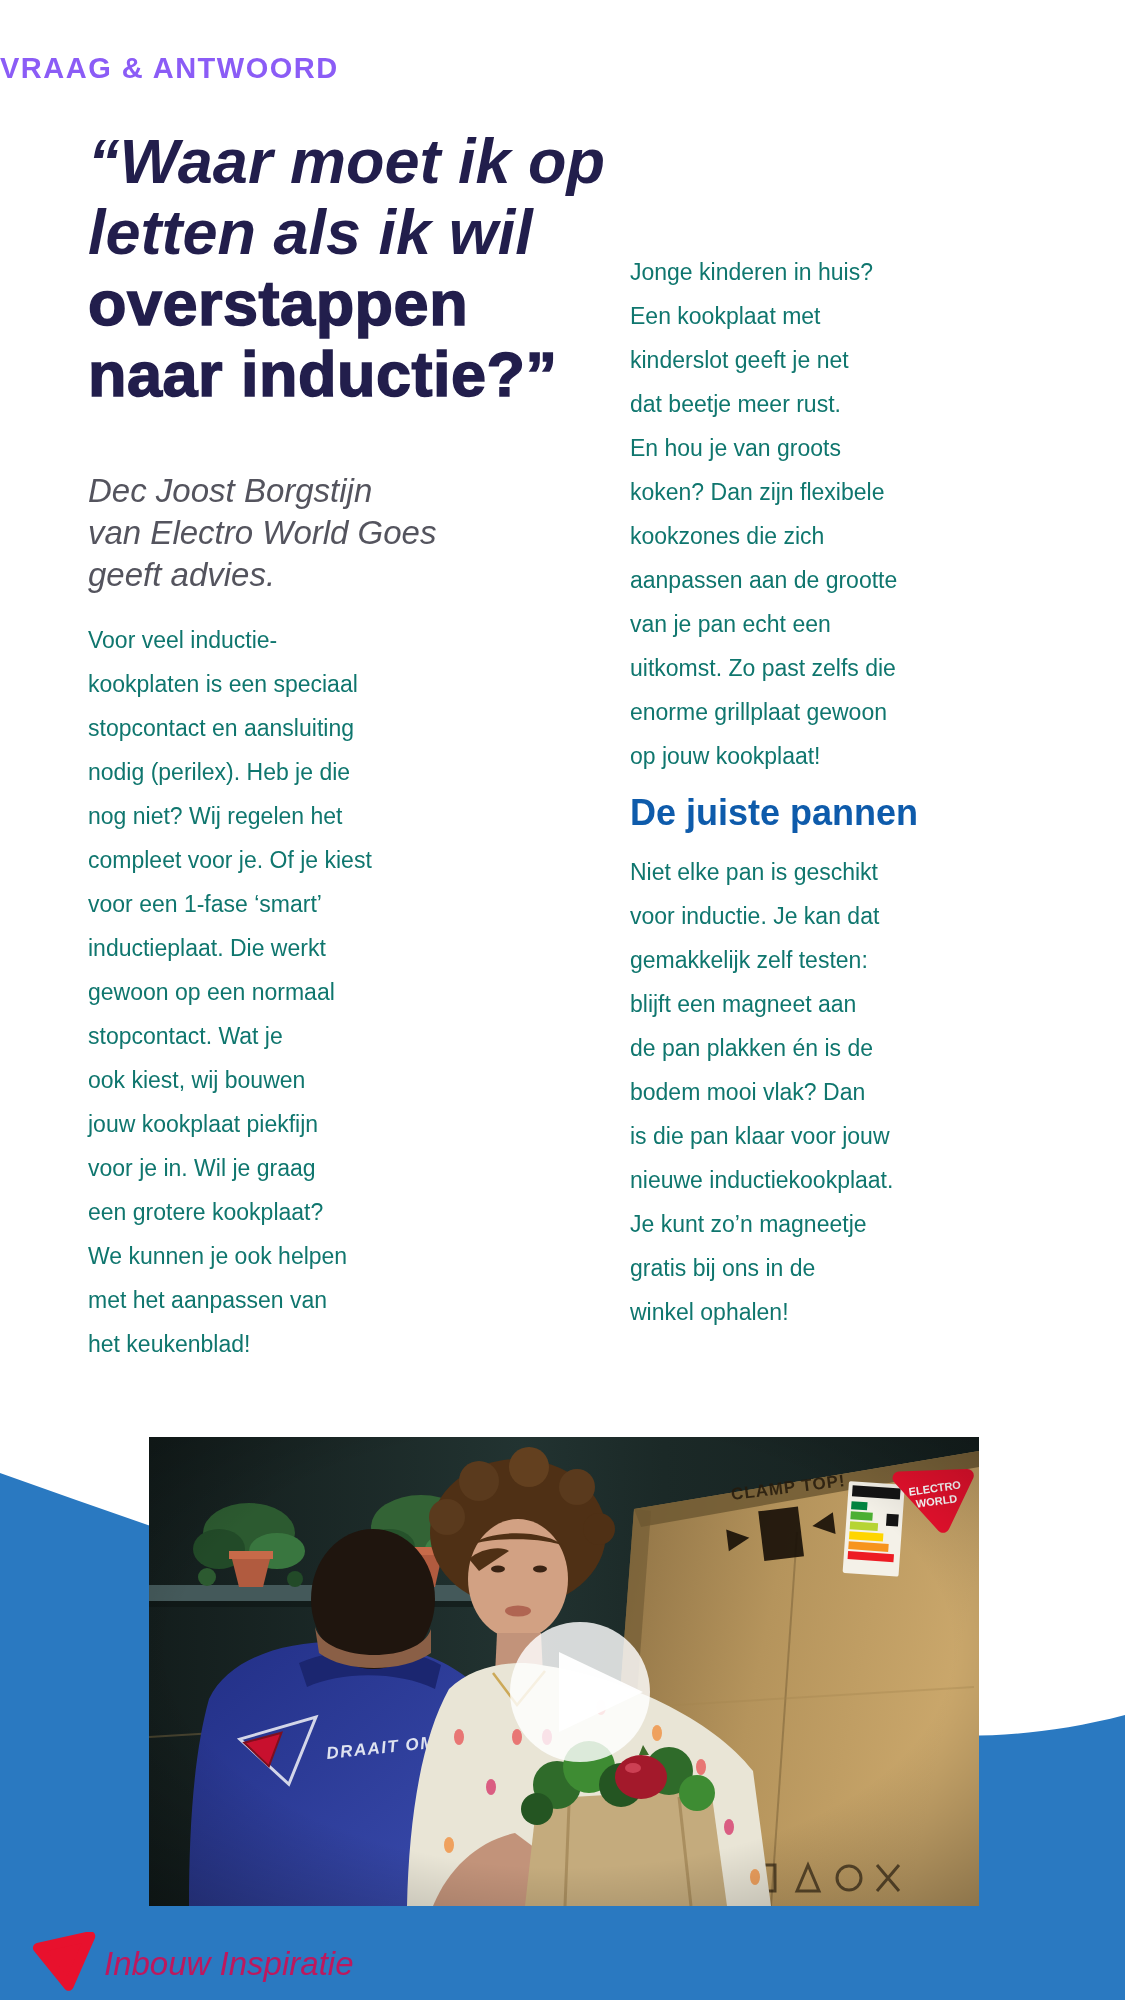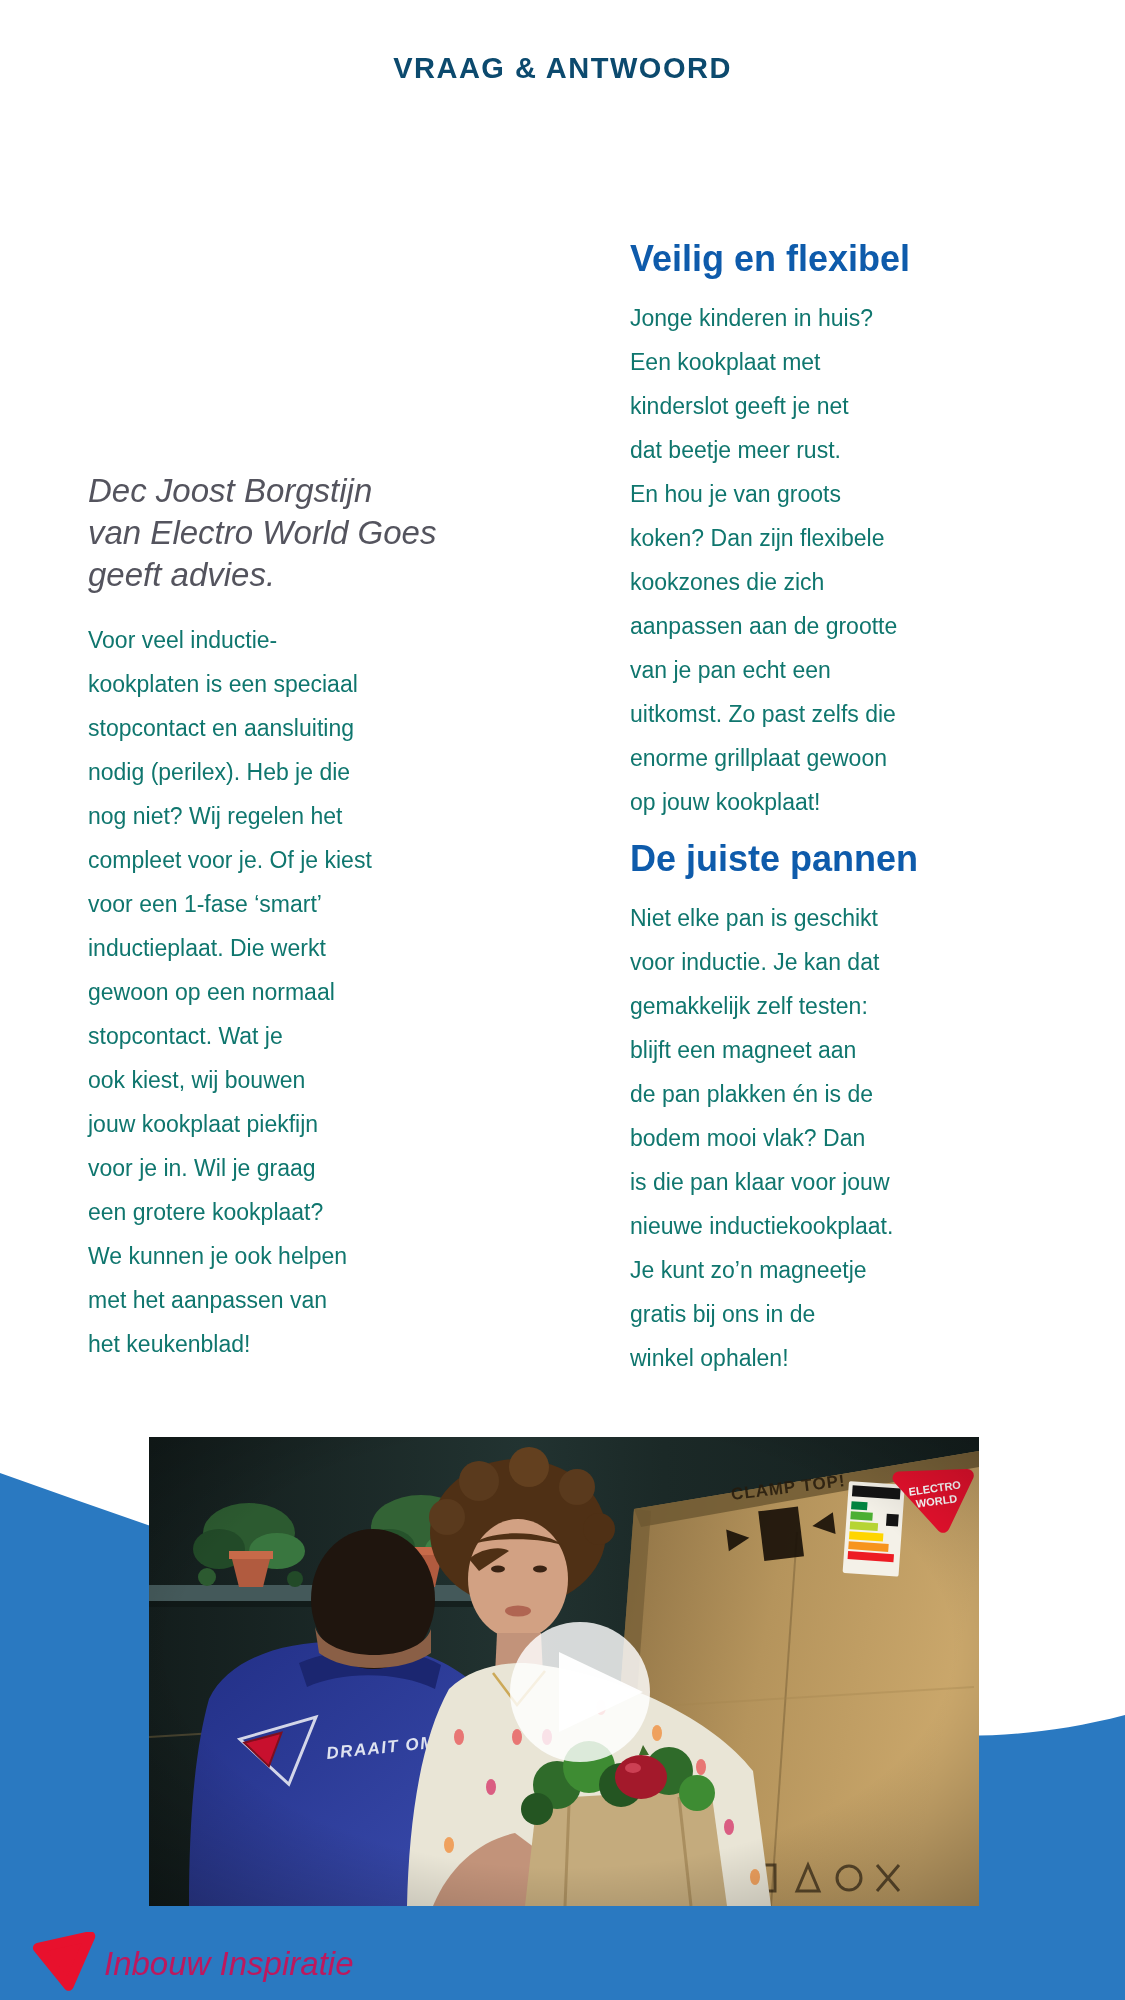--- a/index.html
+++ b/index.html
@@ -1,20 +1,20 @@
 <!DOCTYPE html>
 <html><head>
 <meta charset="utf-8">
 <style>
   html,body{margin:0;padding:0;background:#ffffff;}
   .page{position:relative;width:1125px;height:2000px;overflow:hidden;background:#ffffff;
         font-family:"Liberation Sans",sans-serif;}
   
-  .kicker{position:absolute;top:52px;left:0;right:0;text-align:center;
-          color:#0c4a6e;font-weight:700;font-size:29px;letter-spacing:1.5px;}
+  .kicker{position:absolute;top:52px;left:0;right:0;
+          color:#8b5cf6;font-weight:700;font-size:29px;letter-spacing:1.5px;}
   
   .headline{position:absolute;left:88px;top:126px;margin:0;color:#221E4C;
             font-size:63px;line-height:71px;font-weight:700;}
   .q-italic{display:block;font-style:italic;white-space:pre-line;}
   .q-bold{display:block;white-space:pre-line;-webkit-text-stroke:1.5px #221E4C;letter-spacing:.5px;}
   
   .byline{position:absolute;left:88px;top:470px;color:#54545E;font-style:italic;
           font-size:33px;line-height:42px;white-space:pre-line;}
   
   .col{position:absolute;}
@@ -33,20 +33,26 @@
   .footer-label{position:absolute;left:104px;top:1944px;z-index:3;color:#be185d;
                 font-style:italic;font-size:33px;line-height:40px;}
 </style>
 </head>
 <body>
 
 <div class="page">
 
   <div class="kicker">VRAAG &amp; ANTWOORD</div>
 
+  <h1 class="headline">
+      <span class="q-italic">“Waar moet ik op
+letten als ik wil</span>
+      <span class="q-bold">overstappen
+naar inductie?”</span>
+    </h1>
 
   <div class="byline">Dec Joost Borgstijn
 van Electro World Goes
 geeft advies.</div>
 
   <section class="col col-left">
     <p class="body-text">Voor veel inductie-
 kookplaten is een speciaal
 stopcontact en aansluiting
 nodig (perilex). Heb je die
@@ -60,21 +66,20 @@
 jouw kookplaat piekfijn
 voor je in. Wil je graag
 een grotere kookplaat?
 We kunnen je ook helpen
 met het aanpassen van
 het keukenblad!</p>
   </section>
 
   <div class="col col-right">
     <section>
-      <h2 class="col-heading">Veilig en flexibel</h2>
       <p class="body-text">Jonge kinderen in huis?
 Een kookplaat met
 kinderslot geeft je net
 dat beetje meer rust.
 En hou je van groots
 koken? Dan zijn flexibele
 kookzones die zich
 aanpassen aan de grootte
 van je pan echt een
 uitkomst. Zo past zelfs die

